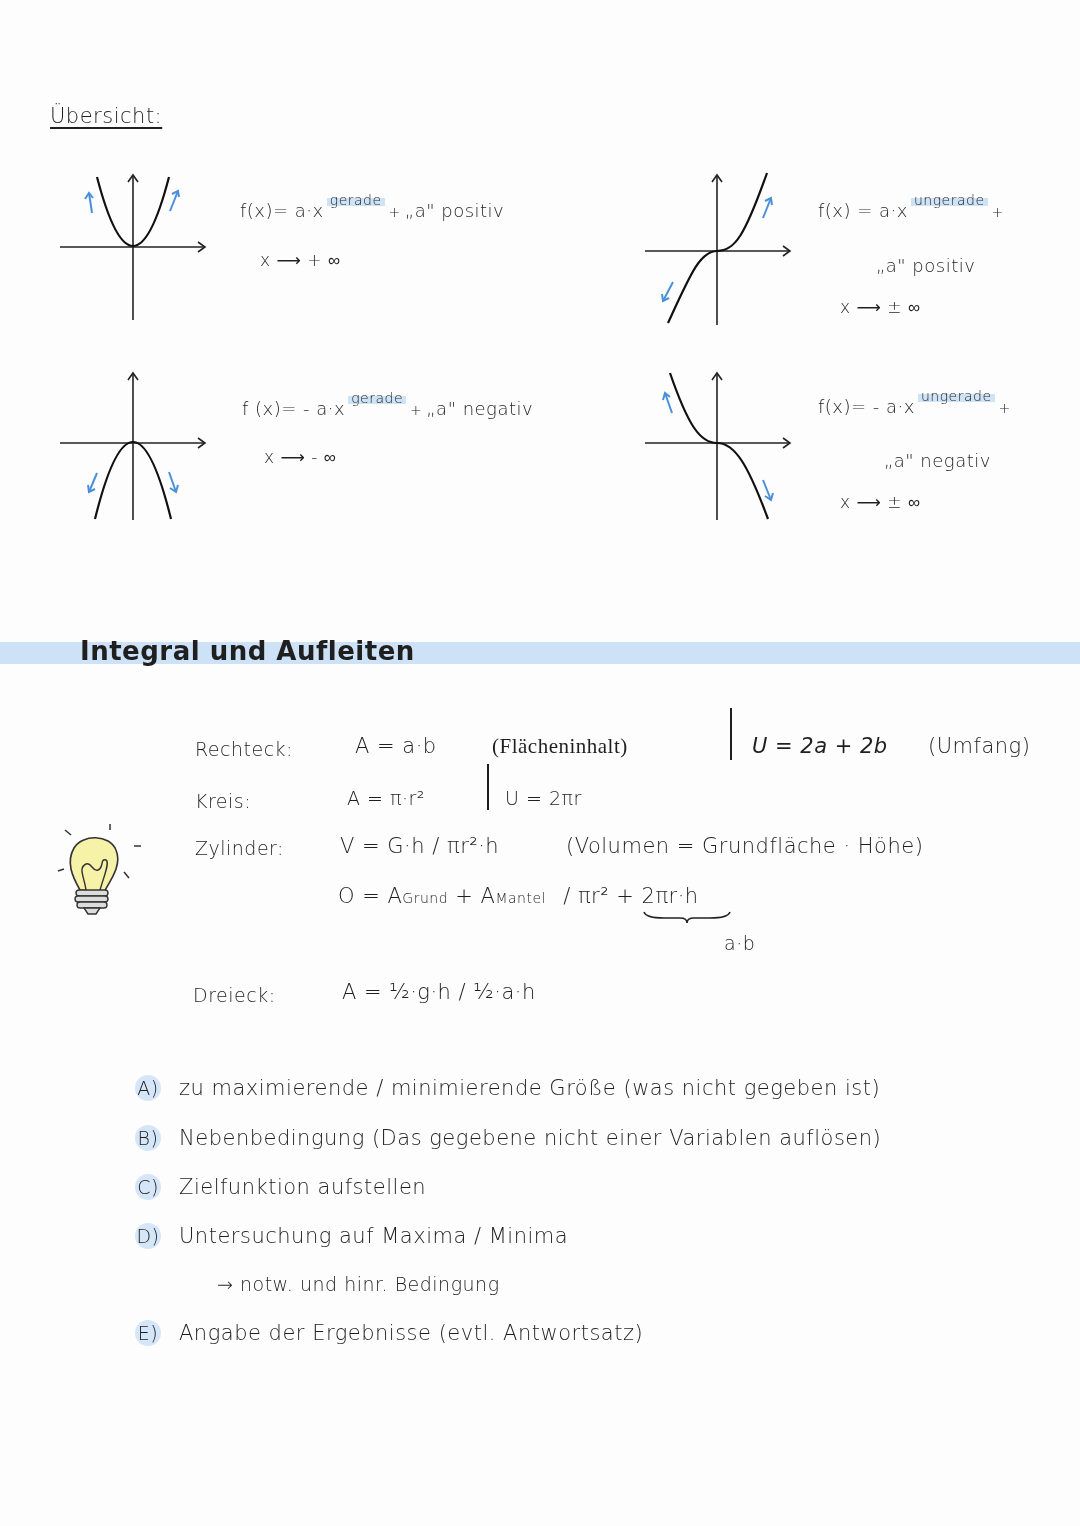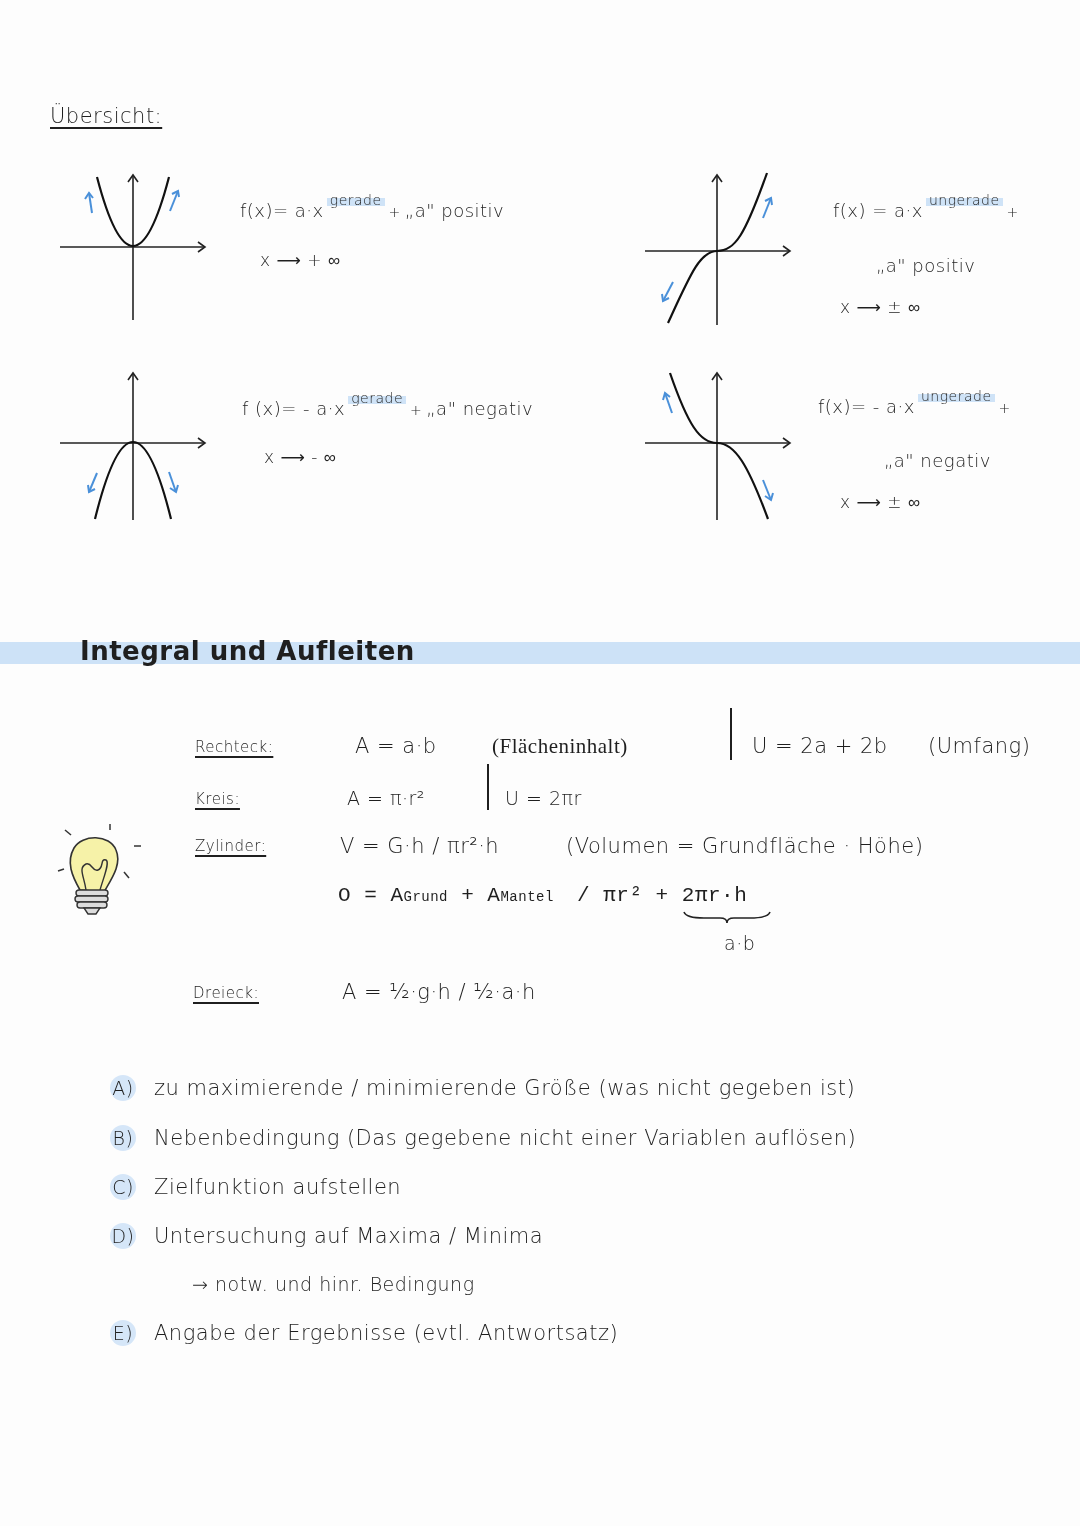--- a/index.html
+++ b/index.html
@@ -24,29 +24,29 @@
     background: linear-gradient(transparent 35%, #cfe3f7 35%, #cfe3f7 90%, transparent 90%);
     padding: 0 3px;
   }
   .plus { font-size: 14px; margin: 0 4px; }
   .limit { font-size: 17px; white-space: nowrap; }
   .band {
     left: 0; top: 642px; width: 1080px; height: 22px; background: #cde2f7;
   }
   .band-title { left: 80px; top: 636px; font-size: 26px; font-weight: 700; }
   .label {
-    font-size: 15px;
-    text-decoration: underline; text-decoration-thickness: 2px; text-underline-offset: 4px;
+    font-size: 19px;
+    text-decoration-thickness: 2px; text-underline-offset: 4px;
   }
   .geo { font-size: 21px; white-space: nowrap; }
   .sub { font-size: 14px; }
   .brace-wrap { display: inline-block; position: relative; }
   .brace { position: absolute; left: 0; top: 26px; width: 90px; height: 14px; }
   .vbar { width: 2px; background: #1f1f1f; }
-  .step { font-size: 21px; white-space: nowrap; }
+  .step { font-size: 21px; white-space: nowrap; margin-left: 25px; }
   .step-letter {
     display: inline-block; width: 26px; height: 26px; border-radius: 50%;
     background: #d5e6f8; text-align: center; line-height: 26px;
     font-size: 19px; margin-right: 18px;
   }
 </style>
 </head>
 <body>
 
 <div class="abs title hw">Übersicht:</div>
@@ -113,21 +113,21 @@
     <line x1="123" y1="115" x2="131" y2="135"></line>
       <polyline points="125,131 131,135 133,128"></polyline>
   </g>
 </svg>
 
 <div class="abs formula hw" style="left:240px;top:200px;">
   <span>f(x)= a·x</span><span class="sup">gerade</span><span class="plus">+</span><span>„a" positiv</span>
 </div>
 <div class="abs limit hw" style="left:260px;top:250px;">x ⟶ + ∞</div>
 
-<div class="abs formula hw" style="left:818px;top:200px;margin-left:15px;">
+<div class="abs formula hw" style="left:818px;top:200px;">
   <span>f(x) = a·x</span><span class="sup">ungerade</span><span class="plus">+</span>
 </div>
 <div class="abs formula hw" style="left:876px;top:255px;">„a" positiv</div>
 <div class="abs limit hw" style="left:840px;top:297px;">x ⟶ ± ∞</div>
 
 <div class="abs formula hw" style="left:242px;top:398px;">
   <span>f (x)= - a·x</span><span class="sup">gerade</span><span class="plus">+</span><span>„a" negativ</span>
 </div>
 <div class="abs limit hw" style="left:264px;top:447px;">x ⟶ - ∞</div>
 
@@ -137,21 +137,21 @@
 <div class="abs formula hw" style="left:884px;top:450px;">„a" negativ</div>
 <div class="abs limit hw" style="left:840px;top:492px;">x ⟶ ± ∞</div>
 
 <div class="abs band"></div>
 <div class="abs band-title hw">Integral und Aufleiten</div>
 
 <div class="abs label hw" style="left:195px;top:738px;">Rechteck:</div>
 <div class="abs geo hw" style="left:355px;top:734px;">A =  a·b</div>
 <div class="abs geo hw" style="left:492px;top:734px;font-family:Liberation Serif, serif;">(Flächeninhalt)</div>
 <div class="abs vbar" style="left:730px;top:708px;height:52px;"></div>
-<div class="abs geo hw" style="left:752px;top:734px;">U =  2a + 2b</div>
+<div class="abs geo hw" style="left:752px;top:734px;font-style:italic;">U =  2a + 2b</div>
 <div class="abs geo hw" style="left:928px;top:734px;">(Umfang)</div>
 
 <div class="abs label hw" style="left:195px;top:790px;">Kreis:</div>
 <div class="abs geo hw" style="left:347px;top:787px;font-size:19px;">A =   π·r²</div>
 <div class="abs vbar" style="left:487px;top:764px;height:46px;"></div>
 <div class="abs geo hw" style="left:505px;top:787px;font-size:19px;">U =  2πr</div>
 
 <svg class="abs" style="left:52px;top:818px;" width="96" height="100" viewBox="0 0 96 100">
   <g stroke="#333" stroke-width="1.5" fill="none">
     <line x1="58" y1="6" x2="58" y2="12"></line>
@@ -167,21 +167,21 @@
     <rect x="23" y="78" width="33" height="6" rx="3"></rect>
     <rect x="25" y="84" width="30" height="6" rx="3"></rect>
     <path d="M32 90 L 48 90 L 44 96 L 36 96 Z"></path>
   </g>
 </svg>
 
 <div class="abs label hw" style="left:195px;top:837px;">Zylinder:</div>
 <div class="abs geo hw" style="left:340px;top:834px;">V =  G·h / πr²·h</div>
 <div class="abs geo hw" style="left:566px;top:834px;">(Volumen = Grundfläche · Höhe)</div>
 
-<div class="abs geo hw" style="left:338px;top:884px;font-family:Liberation Mono, monospace;">
+<div class="abs geo hw" style="left:338px;top:884px;">
   <span>O =  A</span><span class="sub">Grund</span><span> + A</span><span class="sub">Mantel</span>
   <span style="margin-left:10px;">/ πr² + </span><span class="brace-wrap"><span>2πr·h</span><svg class="brace" viewBox="0 0 90 14">
         <path d="M2 2 Q 4 8 22 8 L 38 8 Q 45 8 45 13 Q 45 8 52 8 L 68 8 Q 86 8 88 2" fill="none" stroke="#222" stroke-width="1.6"></path>
       </svg></span>
 </div>
 <div class="abs geo hw" style="left:724px;top:932px;font-size:19px;">a·b</div>
 
 <div class="abs label hw" style="left:193px;top:984px;">Dreieck:</div>
 <div class="abs geo hw" style="left:342px;top:980px;">A =  ½·g·h / ½·a·h</div>
 

